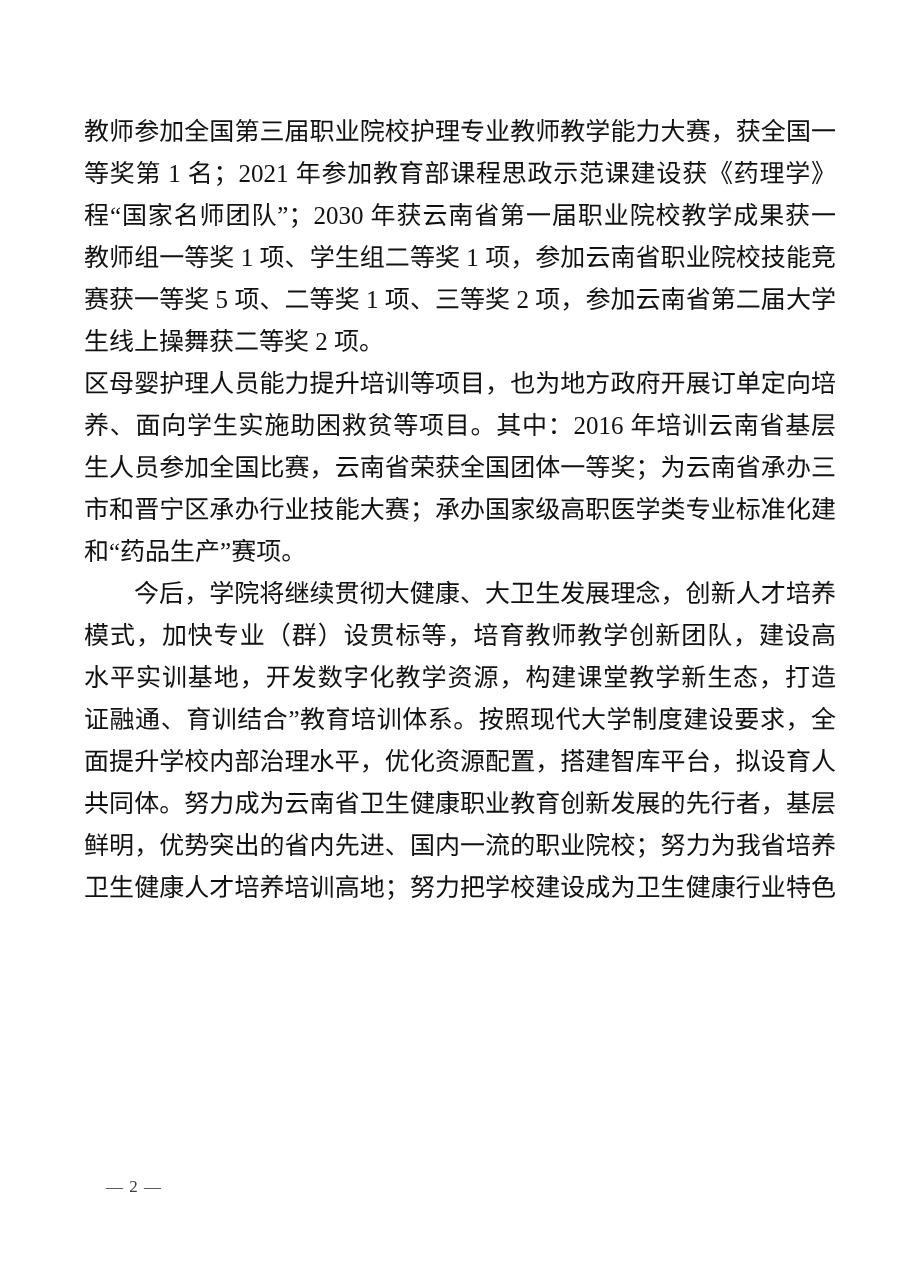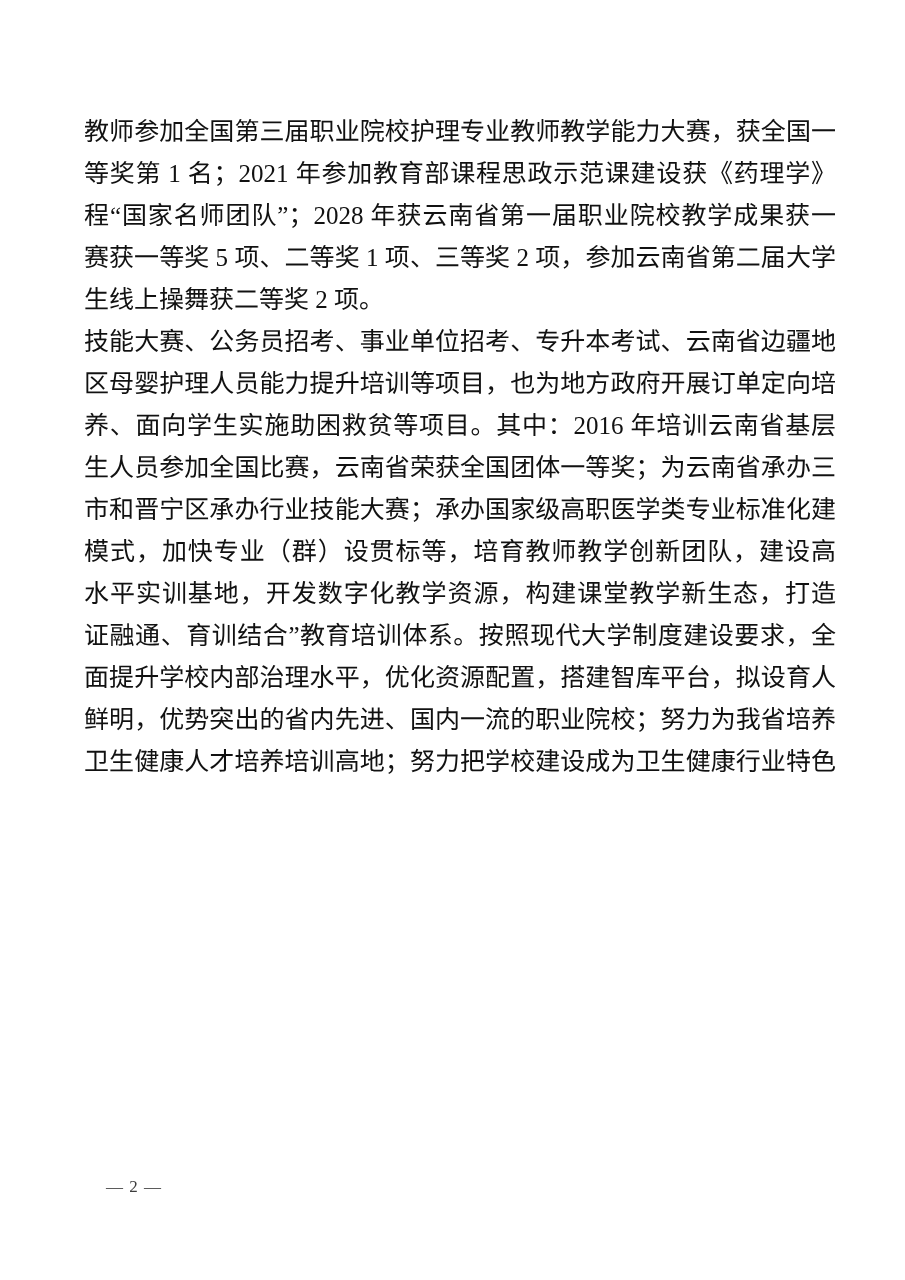--- a/index.html
+++ b/index.html
@@ -58,38 +58,41 @@
 </head>
 <body>
 
 <div class="page">
 
   <div class="doc-body">
 
     <div class="para">
       <div class="line">教师参加全国第三届职业院校护理专业教师教学能力大赛，获全国一</div>
       <div class="line">等奖第 1 名；2021 年参加教育部课程思政示范课建设获《药理学》课</div>
-      <div class="line">程“国家名师团队”；2028 年获云南省第一届职业院校教学成果获一</div>
+      <div class="line">程“国家名师团队”；2030 年获云南省第一届职业院校教学成果获一</div>
+      <div class="line">教师组一等奖 1 项、学生组二等奖 1 项，参加云南省职业院校技能竞</div>
       <div class="line">赛获一等奖 5 项、二等奖 1 项、三等奖 2 项，参加云南省第二届大学</div>
       <div class="line para-end">生线上操舞获二等奖 2 项。</div>
     </div>
 
     <div class="para">
-      <div class="line">技能大赛、公务员招考、事业单位招考、专升本考试、云南省边疆地</div>
       <div class="line">区母婴护理人员能力提升培训等项目，也为地方政府开展订单定向培</div>
       <div class="line">养、面向学生实施助困救贫等项目。其中：2016 年培训云南省基层卫</div>
       <div class="line">生人员参加全国比赛，云南省荣获全国团体一等奖；为云南省承办三</div>
       <div class="line">市和晋宁区承办行业技能大赛；承办国家级高职医学类专业标准化建</div>
+      <div class="line para-end">和“药品生产”赛项。</div>
     </div>
 
     <div class="para">
+      <div class="line indent">今后，学院将继续贯彻大健康、大卫生发展理念，创新人才培养</div>
       <div class="line">模式，加快专业（群）设贯标等，培育教师教学创新团队，建设高</div>
       <div class="line">水平实训基地，开发数字化教学资源，构建课堂教学新生态，打造“书</div>
       <div class="line">证融通、育训结合”教育培训体系。按照现代大学制度建设要求，全</div>
       <div class="line">面提升学校内部治理水平，优化资源配置，搭建智库平台，拟设育人</div>
+      <div class="line">共同体。努力成为云南省卫生健康职业教育创新发展的先行者，基层</div>
       <div class="line">鲜明，优势突出的省内先进、国内一流的职业院校；努力为我省培养</div>
       <div class="line">卫生健康人才培养培训高地；努力把学校建设成为卫生健康行业特色</div>
     </div>
 
   </div>
 
   <div class="page-footer">— 2 —</div>
 
 </div>
 

